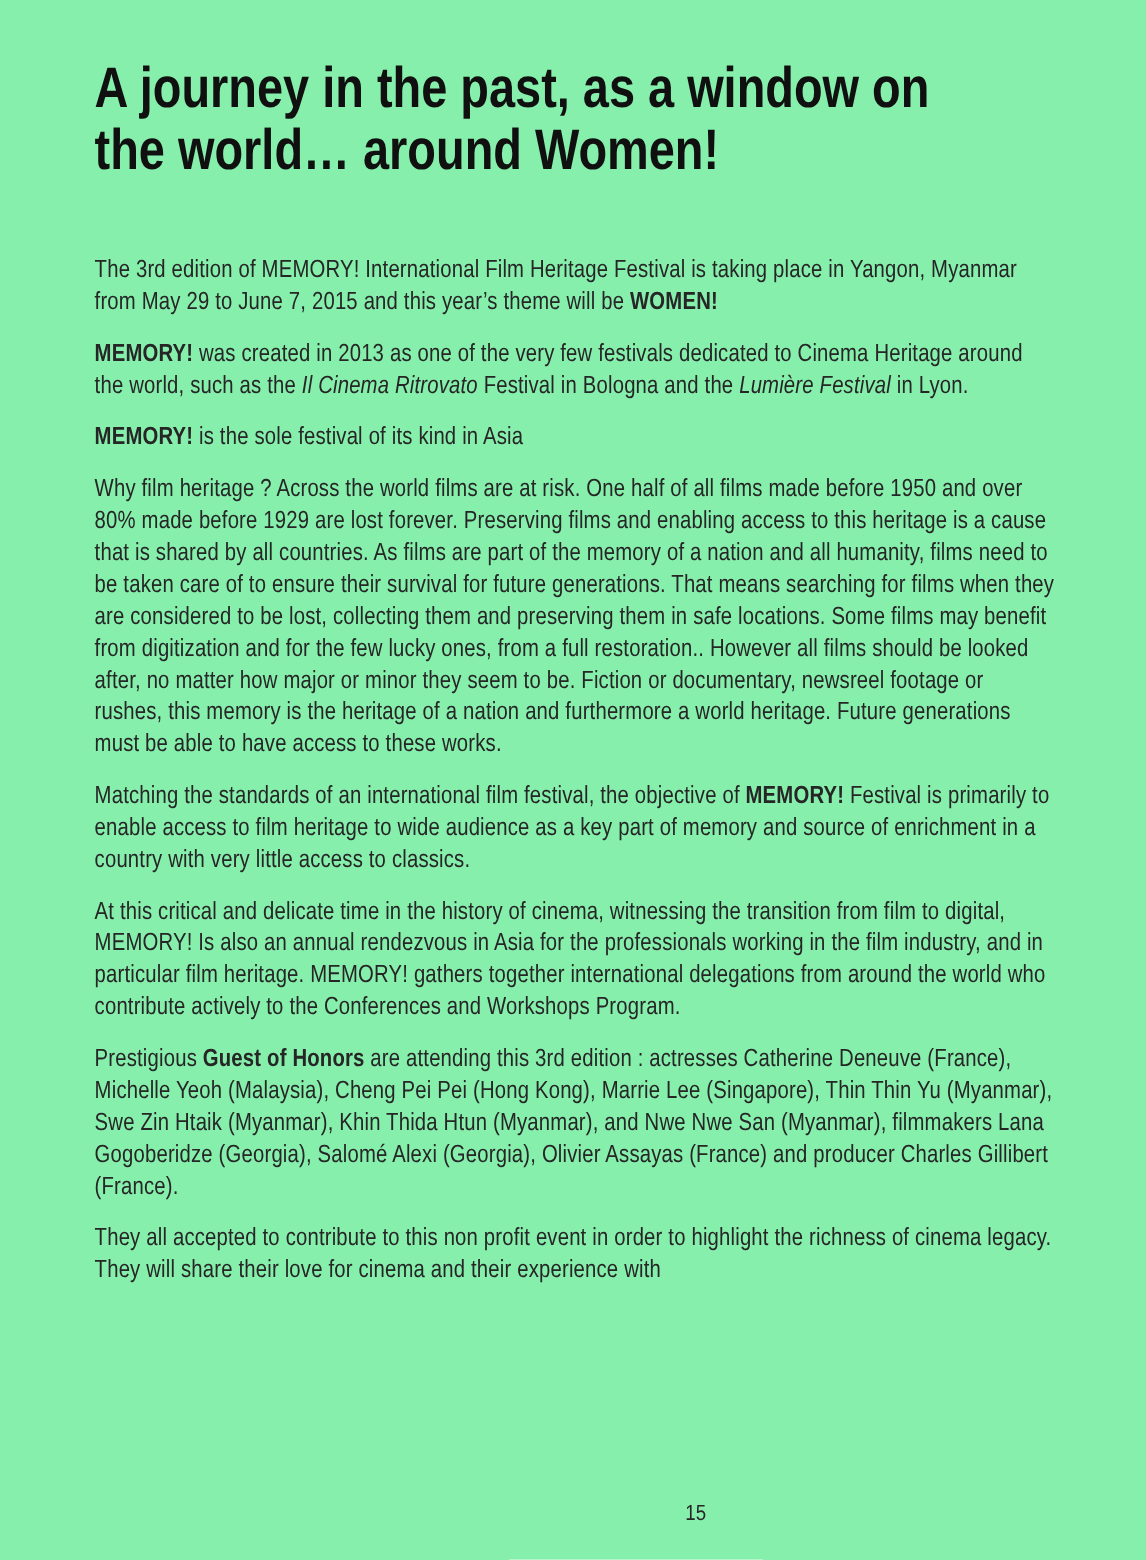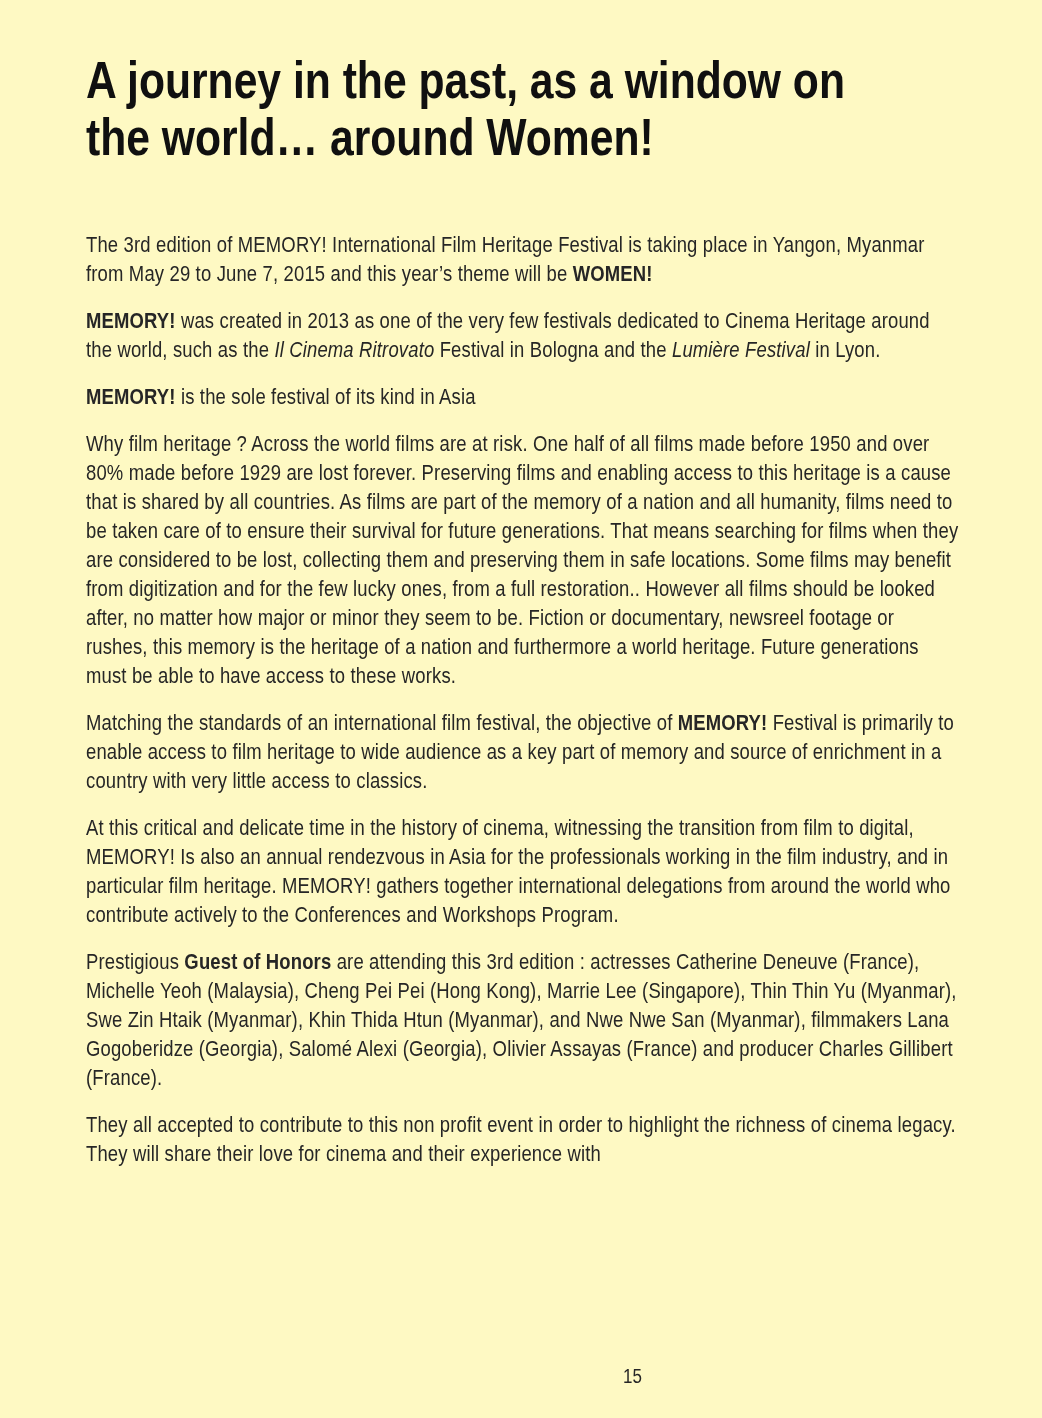--- a/index.html
+++ b/index.html
@@ -4,21 +4,21 @@
 <style>
   html, body {
     margin: 0;
     padding: 0;
     background: #ffffff;
   }
   .page {
     position: relative;
     width: 1042px;
     height: 1418px;
-    background: #fef9c3;
+    background: #86efac;
     overflow: hidden;
     font-family: "Liberation Sans", sans-serif;
   }
   
   .condensed {
     position: absolute;
     left: 86px;
     top: 52px;
     width: 1064px;
     transform: scaleX(0.82);

